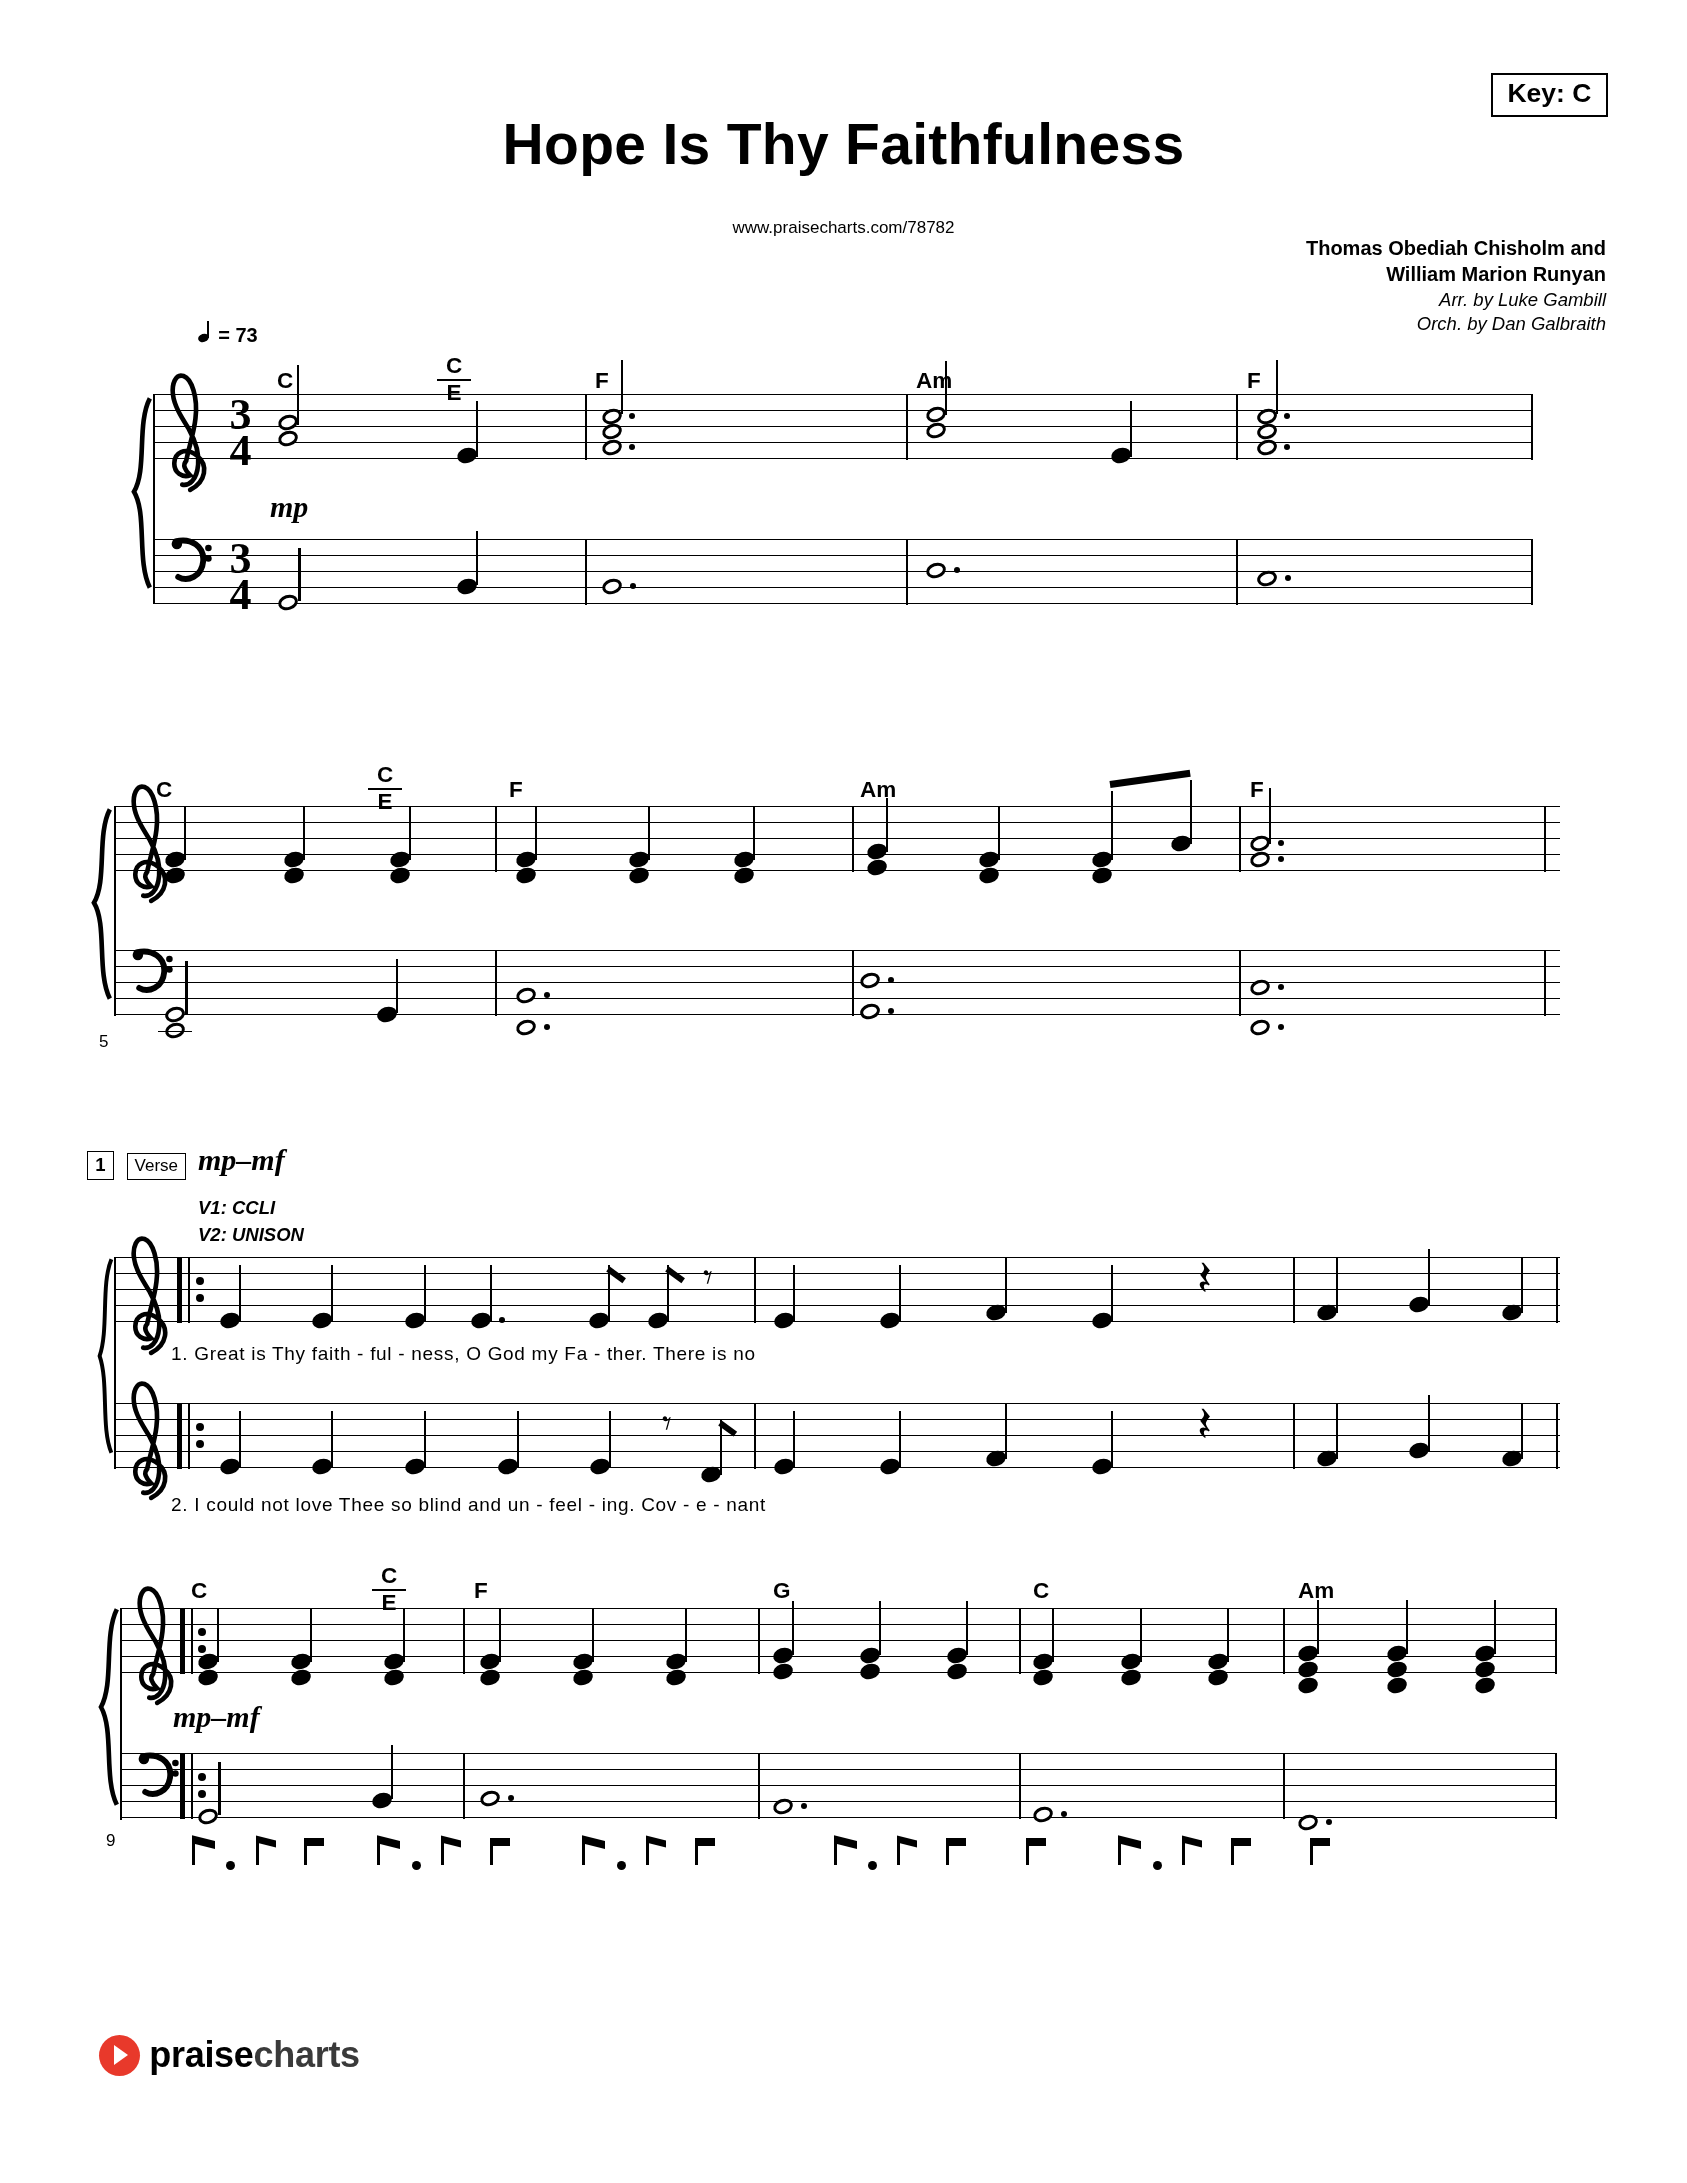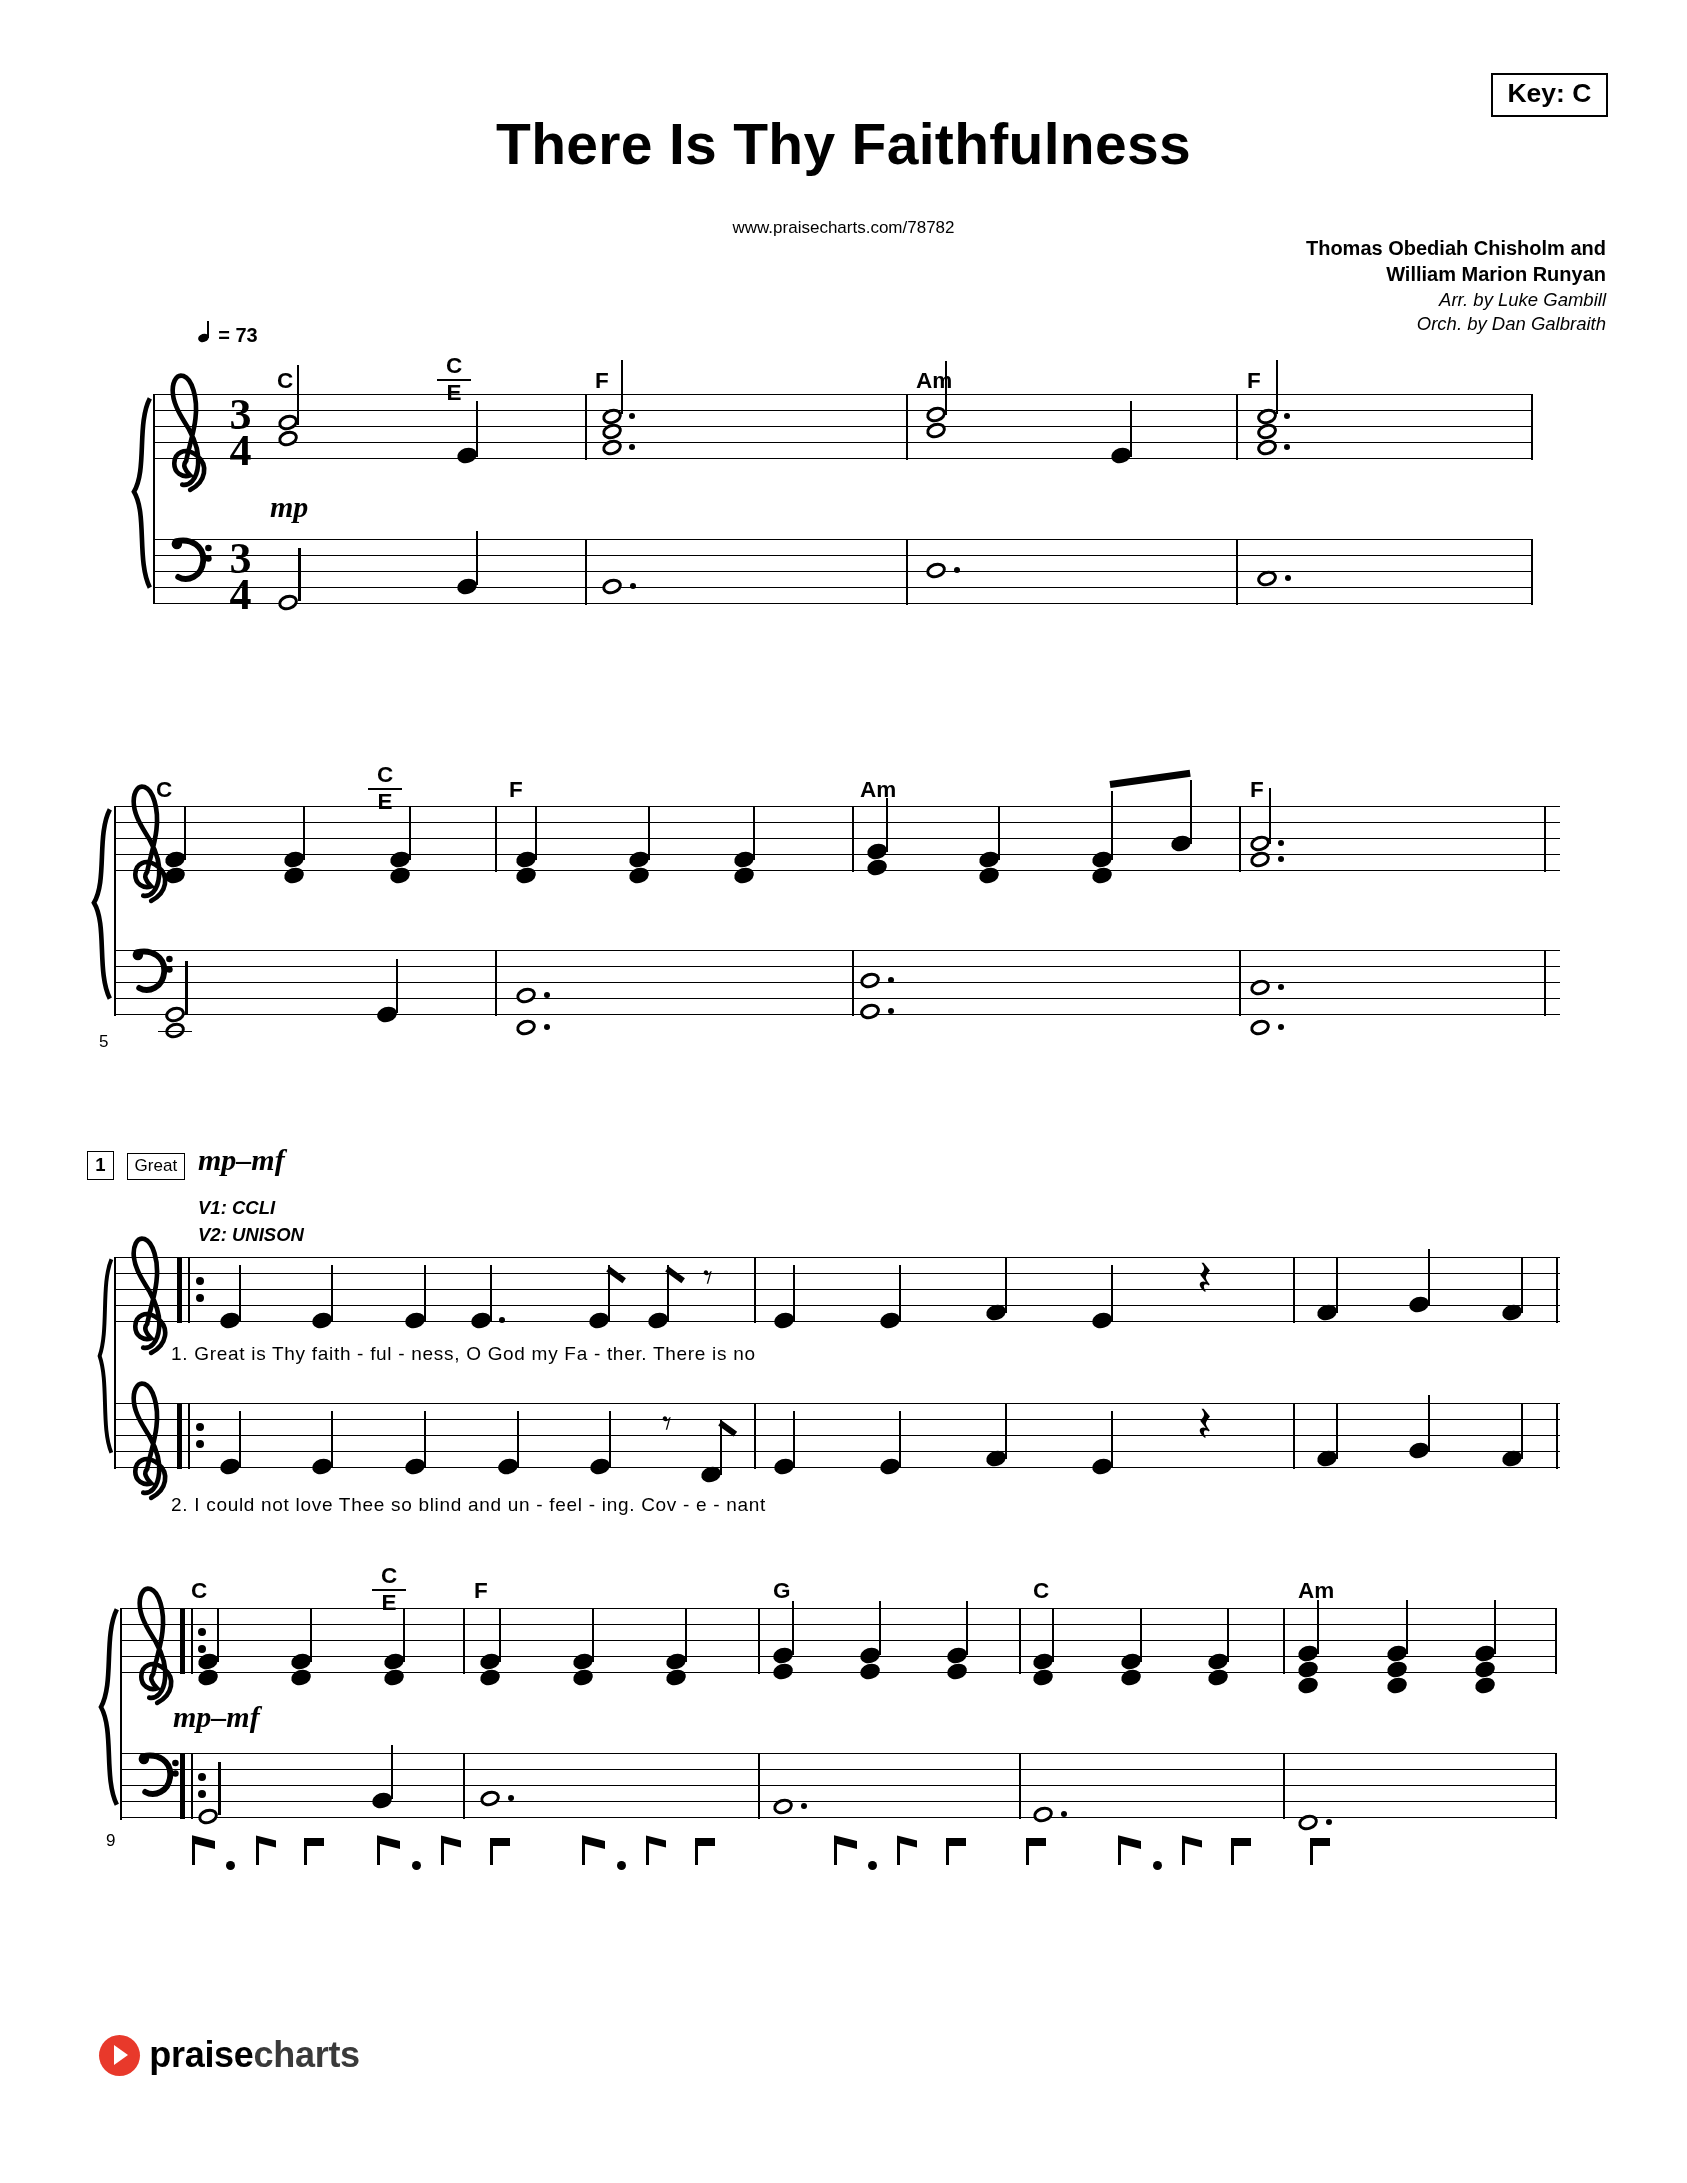--- a/index.html
+++ b/index.html
@@ -154,21 +154,21 @@
   }
 </style>
 </head>
 <body>
 
 <div class="page">
 
 
   <div class="key-box">Key: C</div>
 
-  <div class="song-title">There Is Thy Faithfulness</div>
+  <div class="song-title">Hope Is Thy Faithfulness</div>
   <div class="subtitle2">www.praisecharts.com/78782</div>
 
   <div class="credits">
     <div class="line bold">Thomas Obediah Chisholm and</div>
     <div class="line bold">William Marion Runyan</div>
     <div class="line ital">Arr. by Luke Gambill</div>
     <div class="line ital">Orch. by Dan Galbraith</div>
   </div>
 
   <div class="tempo">
@@ -456,21 +456,21 @@
       <div class="head open" style="left:0; top:30px;"></div>
       <div class="head open" style="left:0; top:70px;"></div>
       <div class="dot" style="left:28px; top:34px;"></div>
       <div class="dot" style="left:28px; top:74px;"></div>
     </div>
   </div>
 
   <div class="system" style="top:0;left:0;width:1687px;height:926px;">
 
     <div class="marker-num" style="left:87px; top:1151px;">1</div>
-    <div class="marker-box" style="left:127px; top:1153px;">Great</div>
+    <div class="marker-box" style="left:127px; top:1153px;">Verse</div>
     <div class="dyn" style="left:198px; top:1143px;">mp–mf</div>
     <div class="perf-note" style="left:198px; top:1197px;">V1: CCLI</div>
     <div class="perf-note" style="left:198px; top:1224px;">V2: UNISON</div>
 
     <div class="brace" style="left:97px; top:1257px;">
       <svg width="17" height="198" viewBox="0 0 26 300">
         <path d="M22 2 C6 40 18 110 4 150 C18 190 6 260 22 298" stroke="#000" stroke-width="6" fill="none"></path>
       </svg>
     </div>
     <div class="staff" style="left:114px; top:1257px; width:1446px; height:66px;">

